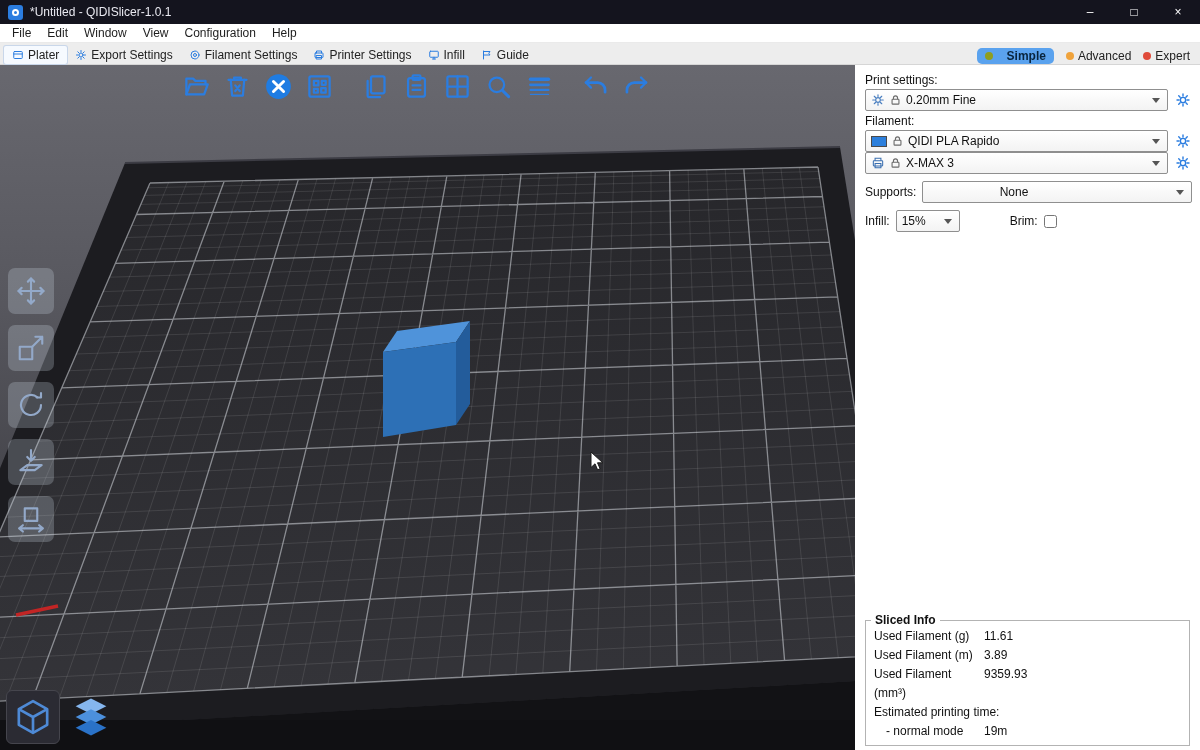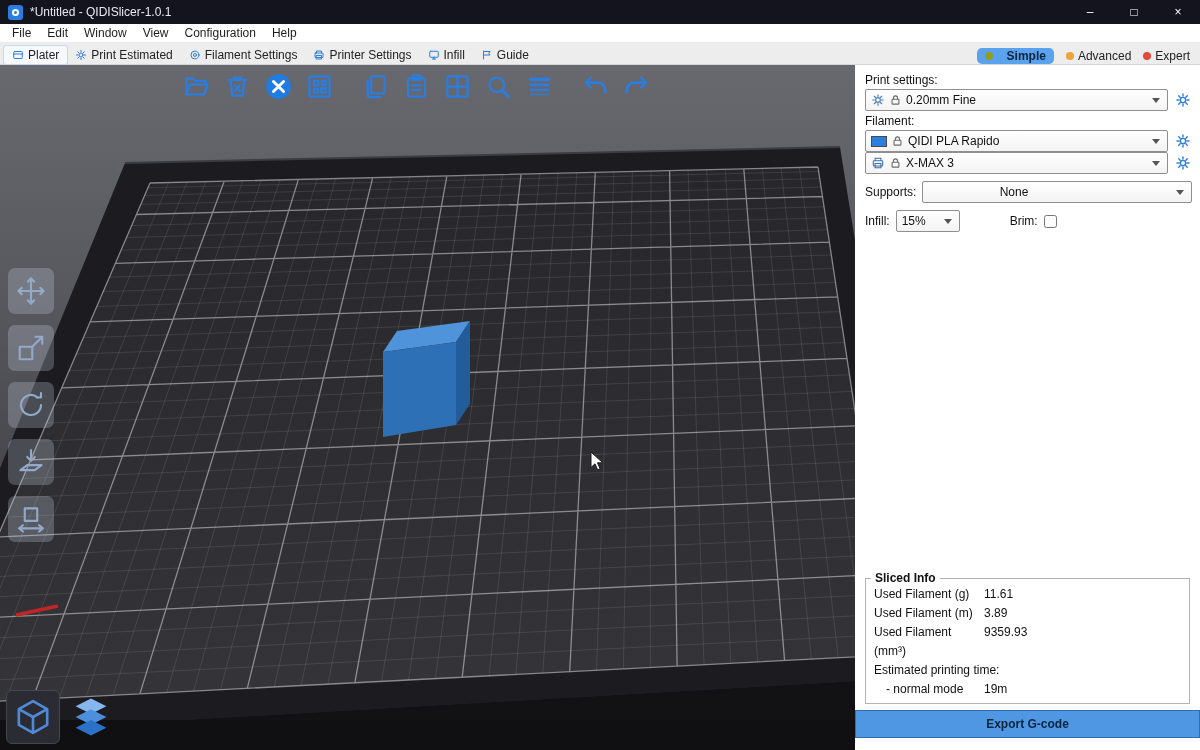--- a/index.html
+++ b/index.html
@@ -58,21 +58,21 @@
 
   
   .view-bar { position:absolute; left:6px; bottom:6px; display:flex; gap:4px; }
   .vb-btn { width:54px; height:54px; display:flex; align-items:center; justify-content:center; border-radius:6px; }
   .vb-btn.active { background:#2b2b33; border:1px solid #45454d; }
   .vb-btn svg { width:40px; height:40px; }
   .vb-editor path { stroke:#4e8ad6; fill:none; stroke-width:1.6; stroke-linejoin:round; }
 
   
   .sidebar { width:345px; height:685px; background:#fff; display:flex; flex-direction:column;
-             padding:5px 8px 12px 10px; }
+             padding:5px 8px 4px 10px; }
   .sb-label { font-size:12px; color:#111; margin:3px 0 2px; }
   .combo-row { display:flex; align-items:center; gap:6px; }
   .combo { flex:1; height:22px; display:flex; align-items:center; gap:5px; padding:0 7px 0 5px;
            border:1px solid #8f8f8f; border-radius:2px; background:linear-gradient(#fff,#f3f3f3);
            font-size:12px; color:#111; }
   .combo .caret { margin-left:auto; width:0; height:0; border-left:4px solid transparent;
                   border-right:4px solid transparent; border-top:5px solid #555; }
   .combo-gear { width:14px; height:14px; stroke:#4a7fc0; fill:none; stroke-width:2; stroke-linecap:round; }
   .lock-svg { width:11px; height:12px; stroke:#6b6b6b; fill:none; stroke-width:1.6; }
   .swatch { width:16px; height:11px; background:#2c7fdc; border:1px solid #4a4a4a; flex:0 0 auto; }
@@ -126,21 +126,21 @@
           <rect x="3.5" y="5" width="17" height="14" rx="1.5"></rect>
           <path d="M3.5 10h17"></path>
         </svg>
       <span>Plater</span>
     </div>
     <div class="tab">
       <svg viewBox="0 0 24 24">
           <circle cx="12" cy="12" r="4"></circle>
           <path d="M12 3v3M12 18v3M3 12h3M18 12h3M5.6 5.6l2.1 2.1M16.3 16.3l2.1 2.1M5.6 18.4l2.1-2.1M16.3 7.7l2.1-2.1"></path>
         </svg>
-      <span>Print Estimated</span>
+      <span>Export Settings</span>
     </div>
     <div class="tab">
       <svg viewBox="0 0 24 24">
           <circle cx="12" cy="12" r="8"></circle>
           <circle cx="12" cy="12" r="3"></circle>
         </svg>
       <span>Filament Settings</span>
     </div>
     <div class="tab">
       <svg viewBox="0 0 24 24">
@@ -435,16 +435,15 @@
           <span>Used Filament (mm³)</span>
           <span>9359.93</span>
         </div>
         <div class="si-head">Estimated printing time:</div>
         <div class="si-row">
           <span class="si-sub">- normal mode</span>
           <span>19m</span>
         </div>
       </fieldset>
 
-      <button class="export-btn">Export G-code</button>
     </div>
   </div>
 </div>
 
 </body></html>

